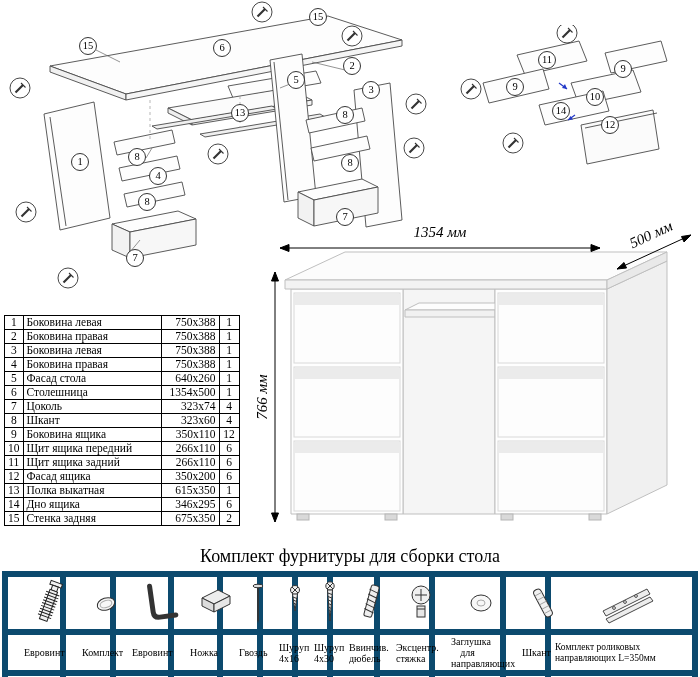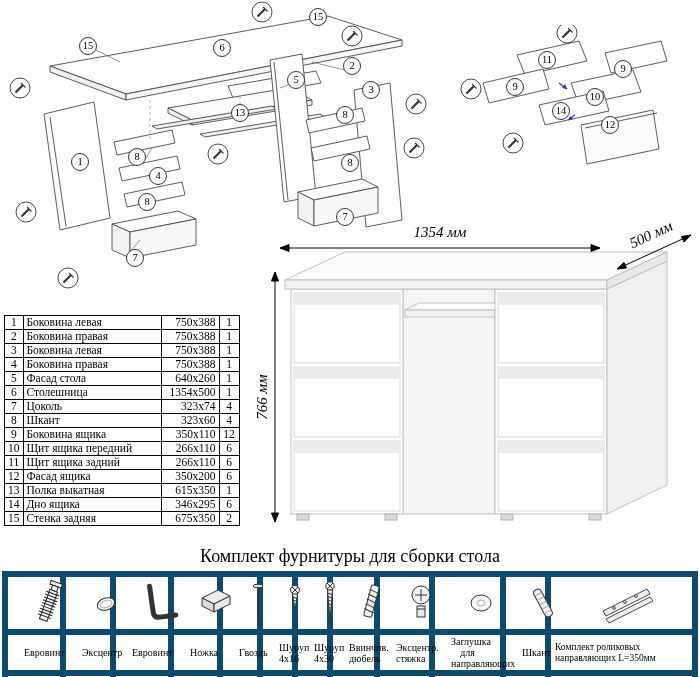--- a/index.html
+++ b/index.html
@@ -429,21 +429,21 @@
         <polygon points="9,41 53,19 56,23 12,45"></polygon>
         <circle cx="17" cy="30" r="1.4" fill="#fff"></circle>
         <circle cx="28" cy="24" r="1.4" fill="#fff"></circle>
         <circle cx="39" cy="18" r="1.4" fill="#fff"></circle>
       </g>
           </svg>
         </td>
   </tr>
   <tr class="hw-names">
     <td>Евровинт</td>
-    <td>Эксцентр</td>
+    <td>Комплект</td>
     <td>Евровинт</td>
     <td>Ножка</td>
     <td>Гвоздь</td>
     <td>Шуруп 4x16</td>
     <td>Шуруп 4x30</td>
     <td>Ввинчив. дюбель</td>
     <td>Эксцентр. стяжка</td>
     <td>Заглушка для направляющих</td>
     <td>Шкант</td>
     <td class="wide">Комплект роликовых направляющих L=350мм</td>

